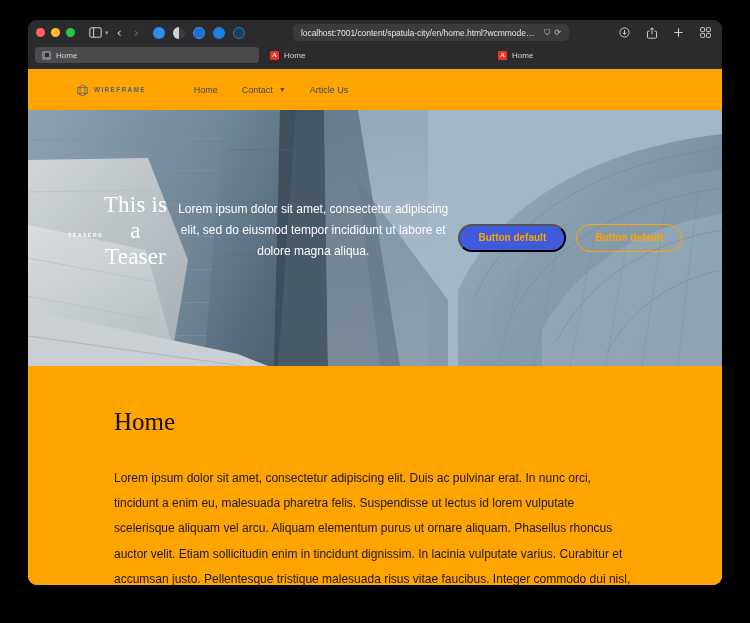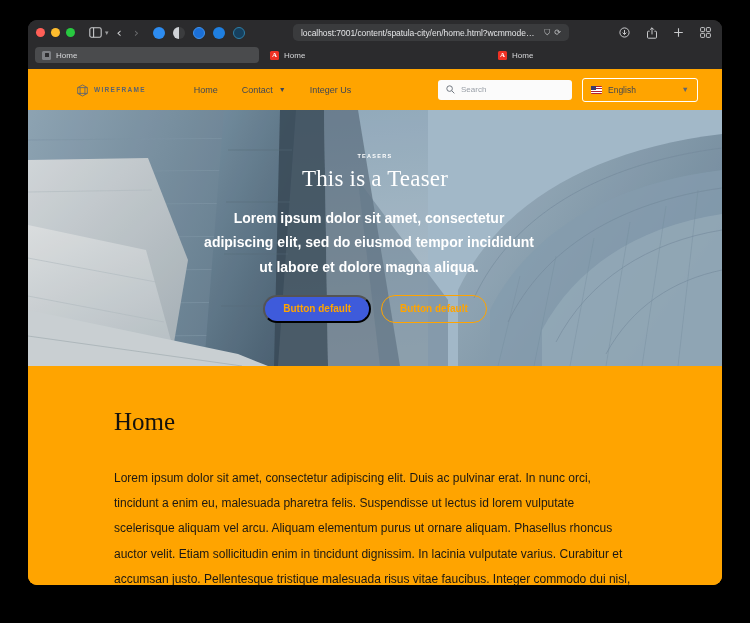--- a/index.html
+++ b/index.html
@@ -186,47 +186,46 @@
   
   .hero {
     position: relative;
     height: 256px;
     overflow: hidden;
     background: #8fa7bb;
   }
   .hero-art { position: absolute; inset: 0; }
   .hero-overlay {
     position: absolute; inset: 0;
-    display: flex; flex-direction: column;
+    display: flex; flex-direction: row;
     align-items: center; justify-content: center;
     text-align: center;
     padding: 0 40px;
   }
   .eyebrow {
     font-size: 5.5px;
     letter-spacing: 1.3px;
     color: #ffffff;
     font-weight: bold;
     margin-bottom: 7px;
   }
   .hero-title {
     font-family: "Liberation Serif", serif;
     font-size: 23px;
     color: #ffffff;
     font-weight: normal;
     margin: 0 0 14px 0;
     letter-spacing: 0.2px;
   }
   .hero-sub {
-    font-size: 14px;
+    font-size: 12px;
     color: #ffffff;
     line-height: 1.75;
     max-width: 335px;
-    margin: 0 12px 16px 0;
-    font-weight: bold;
+    margin: 0 0 16px 0;
   }
   .hero-buttons { display: flex; gap: 10px; }
   .btn {
     font-size: 10px;
     font-weight: bold;
     border-radius: 20px;
     padding: 7px 18px;
     line-height: 1;
     white-space: nowrap;
   }
@@ -368,41 +367,24 @@
 
         <nav class="main-nav">
           <a class="nav-item">
             <span>Home</span>
           </a>
           <a class="nav-item">
             <span>Contact</span>
             <span class="nav-caret">▼</span>
           </a>
           <a class="nav-item">
-            <span>Integer Us</span>
+            <span>Article Us</span>
           </a>
         </nav>
 
-        <div class="header-right">
-          <div class="search-box">
-            <span class="tb-icon" style="width:9px;height:9px;color:#6f7680">
-              <svg width="9" height="9" viewBox="0 0 10 10" fill="none" stroke="currentColor" stroke-width="1.1">
-                <circle cx="4" cy="4" r="3.1"></circle>
-                <line x1="6.3" y1="6.3" x2="9.3" y2="9.3"></line>
-              </svg>
-            </span>
-            <span class="search-ph">Search</span>
-          </div>
-
-          <div class="lang-select">
-            <span class="flag"></span>
-            <span class="lang-label">English</span>
-            <span class="lang-caret">▼</span>
-          </div>
-        </div>
       </div>
 
       <div class="hero">
         <svg class="hero-art" viewBox="0 0 694 256" preserveAspectRatio="none">
           <defs>
             <linearGradient id="sky" x1="0" y1="0" x2="0.3" y2="1">
               <stop offset="0" stop-color="#9db6c9"></stop>
               <stop offset="1" stop-color="#c3d3de"></stop>
             </linearGradient>
             <linearGradient id="panelA" x1="0" y1="0" x2="1" y2="0.4">

